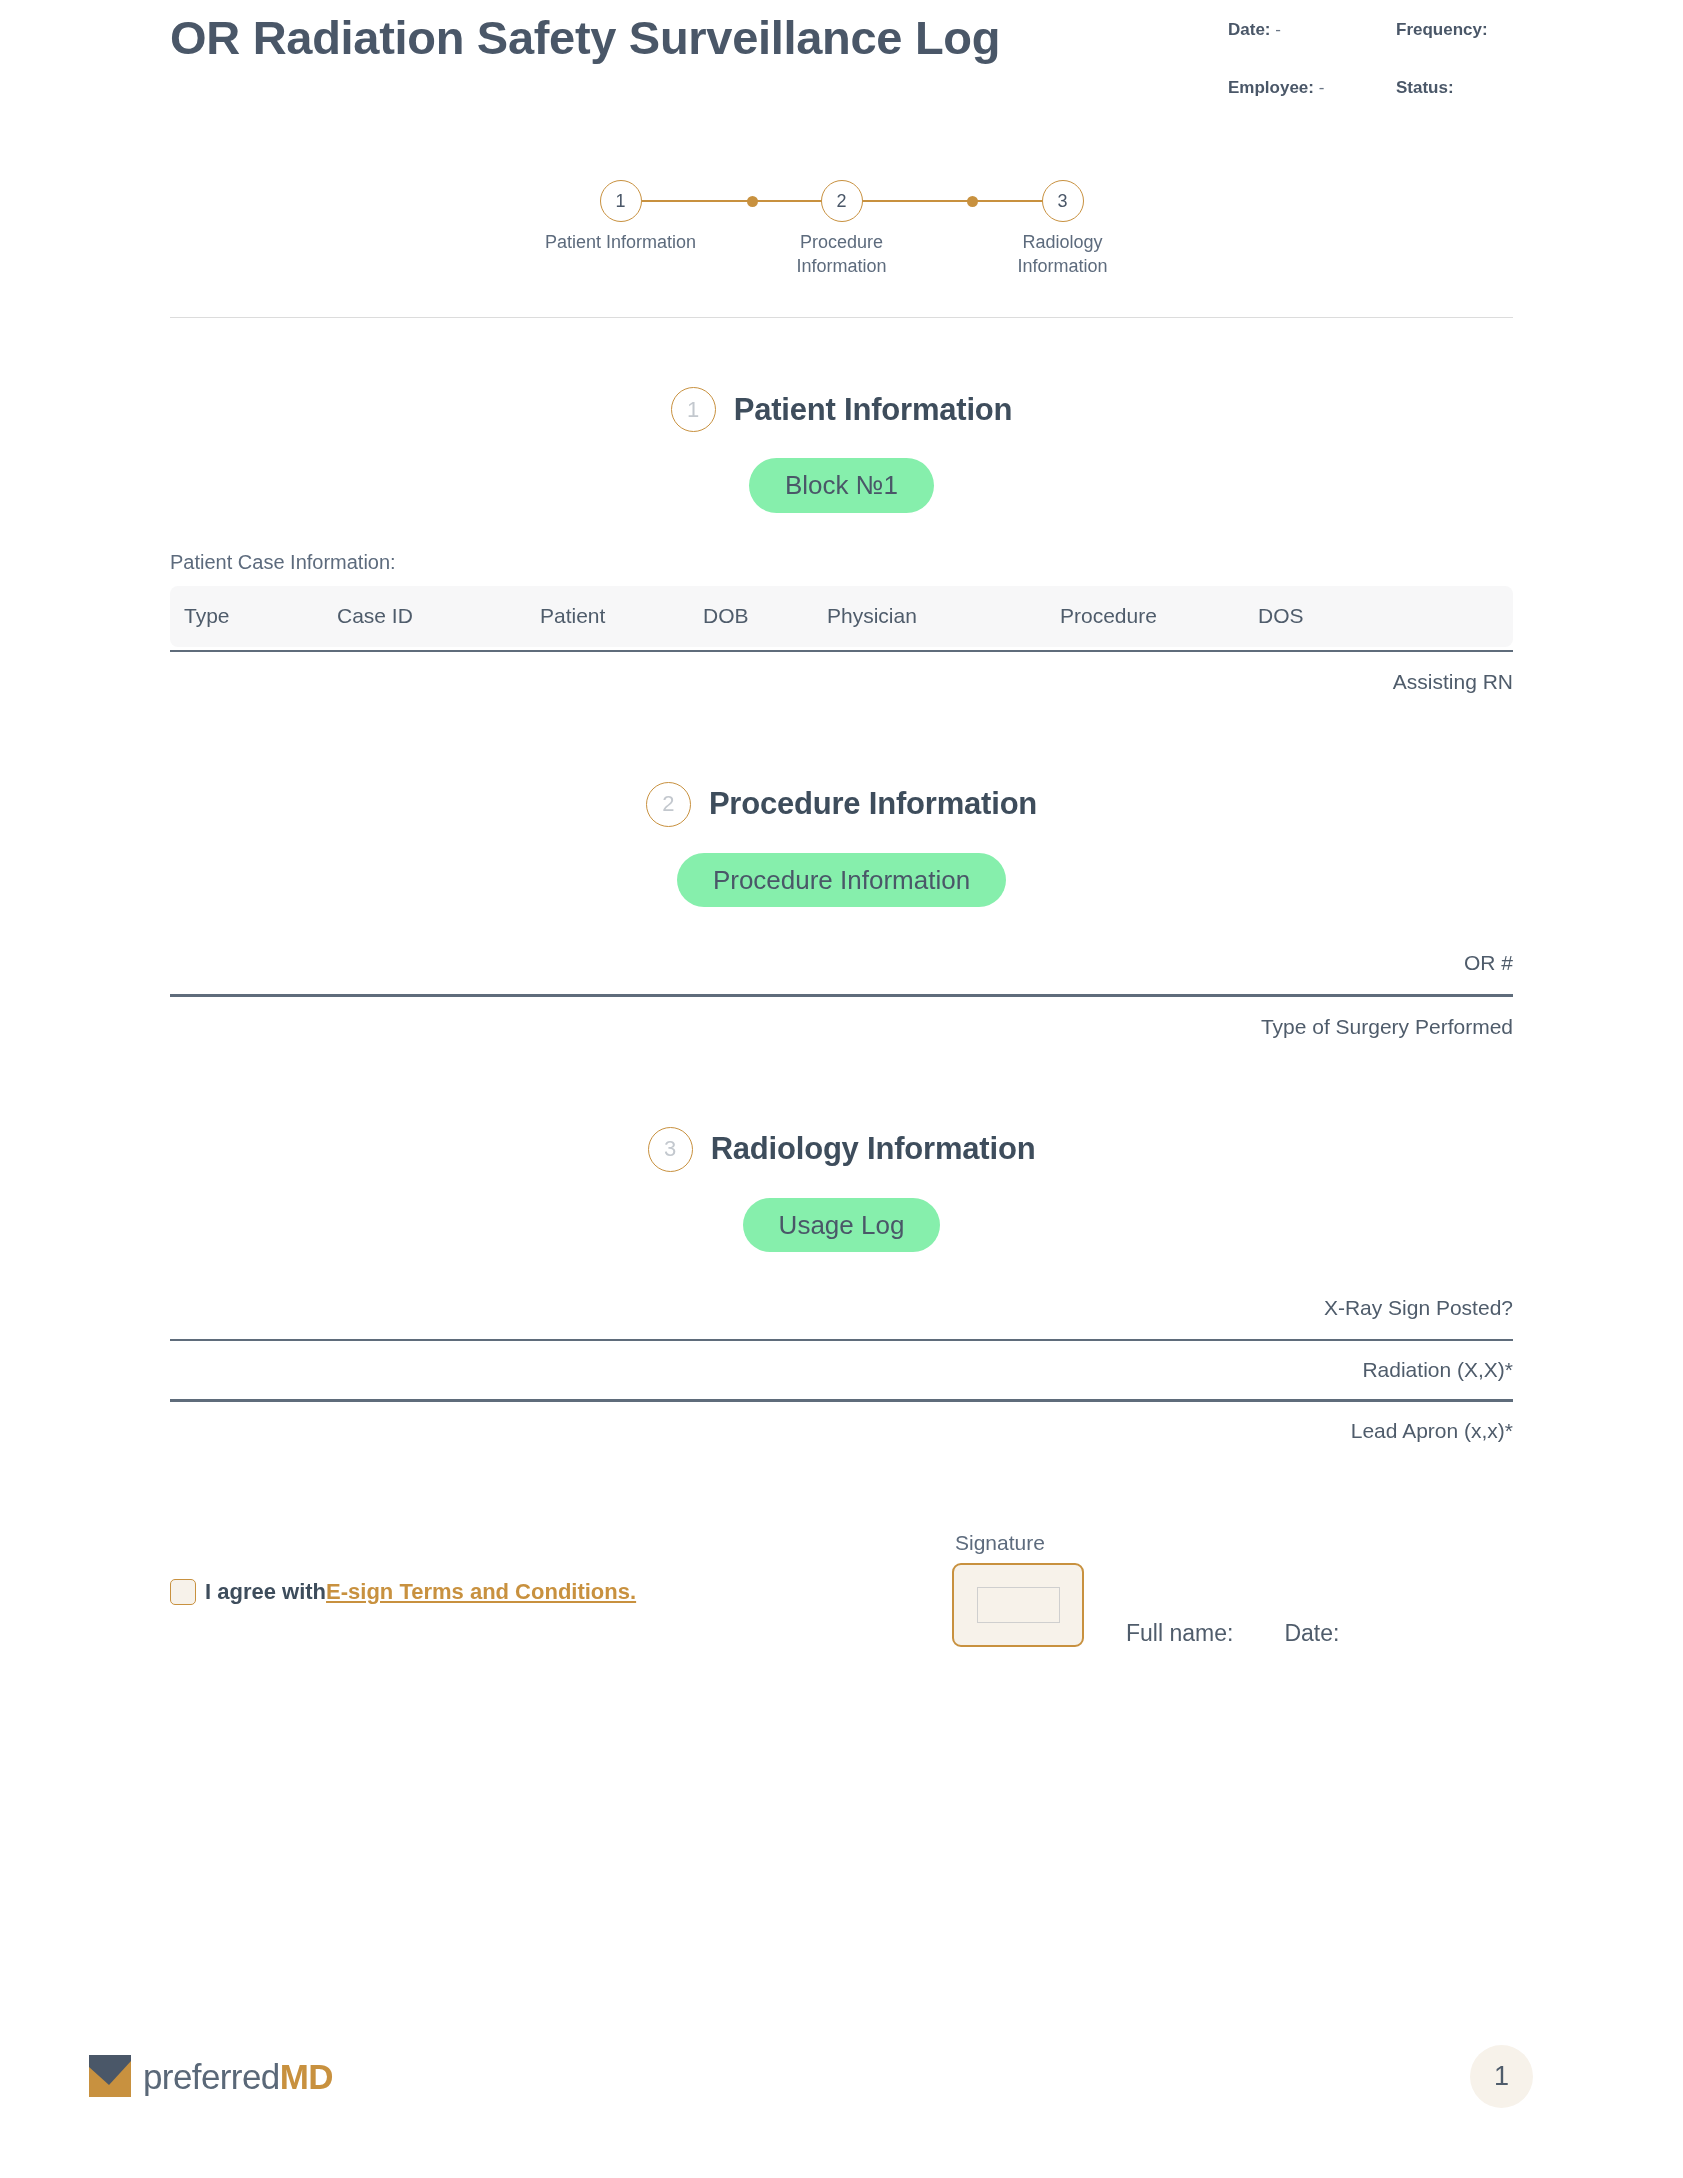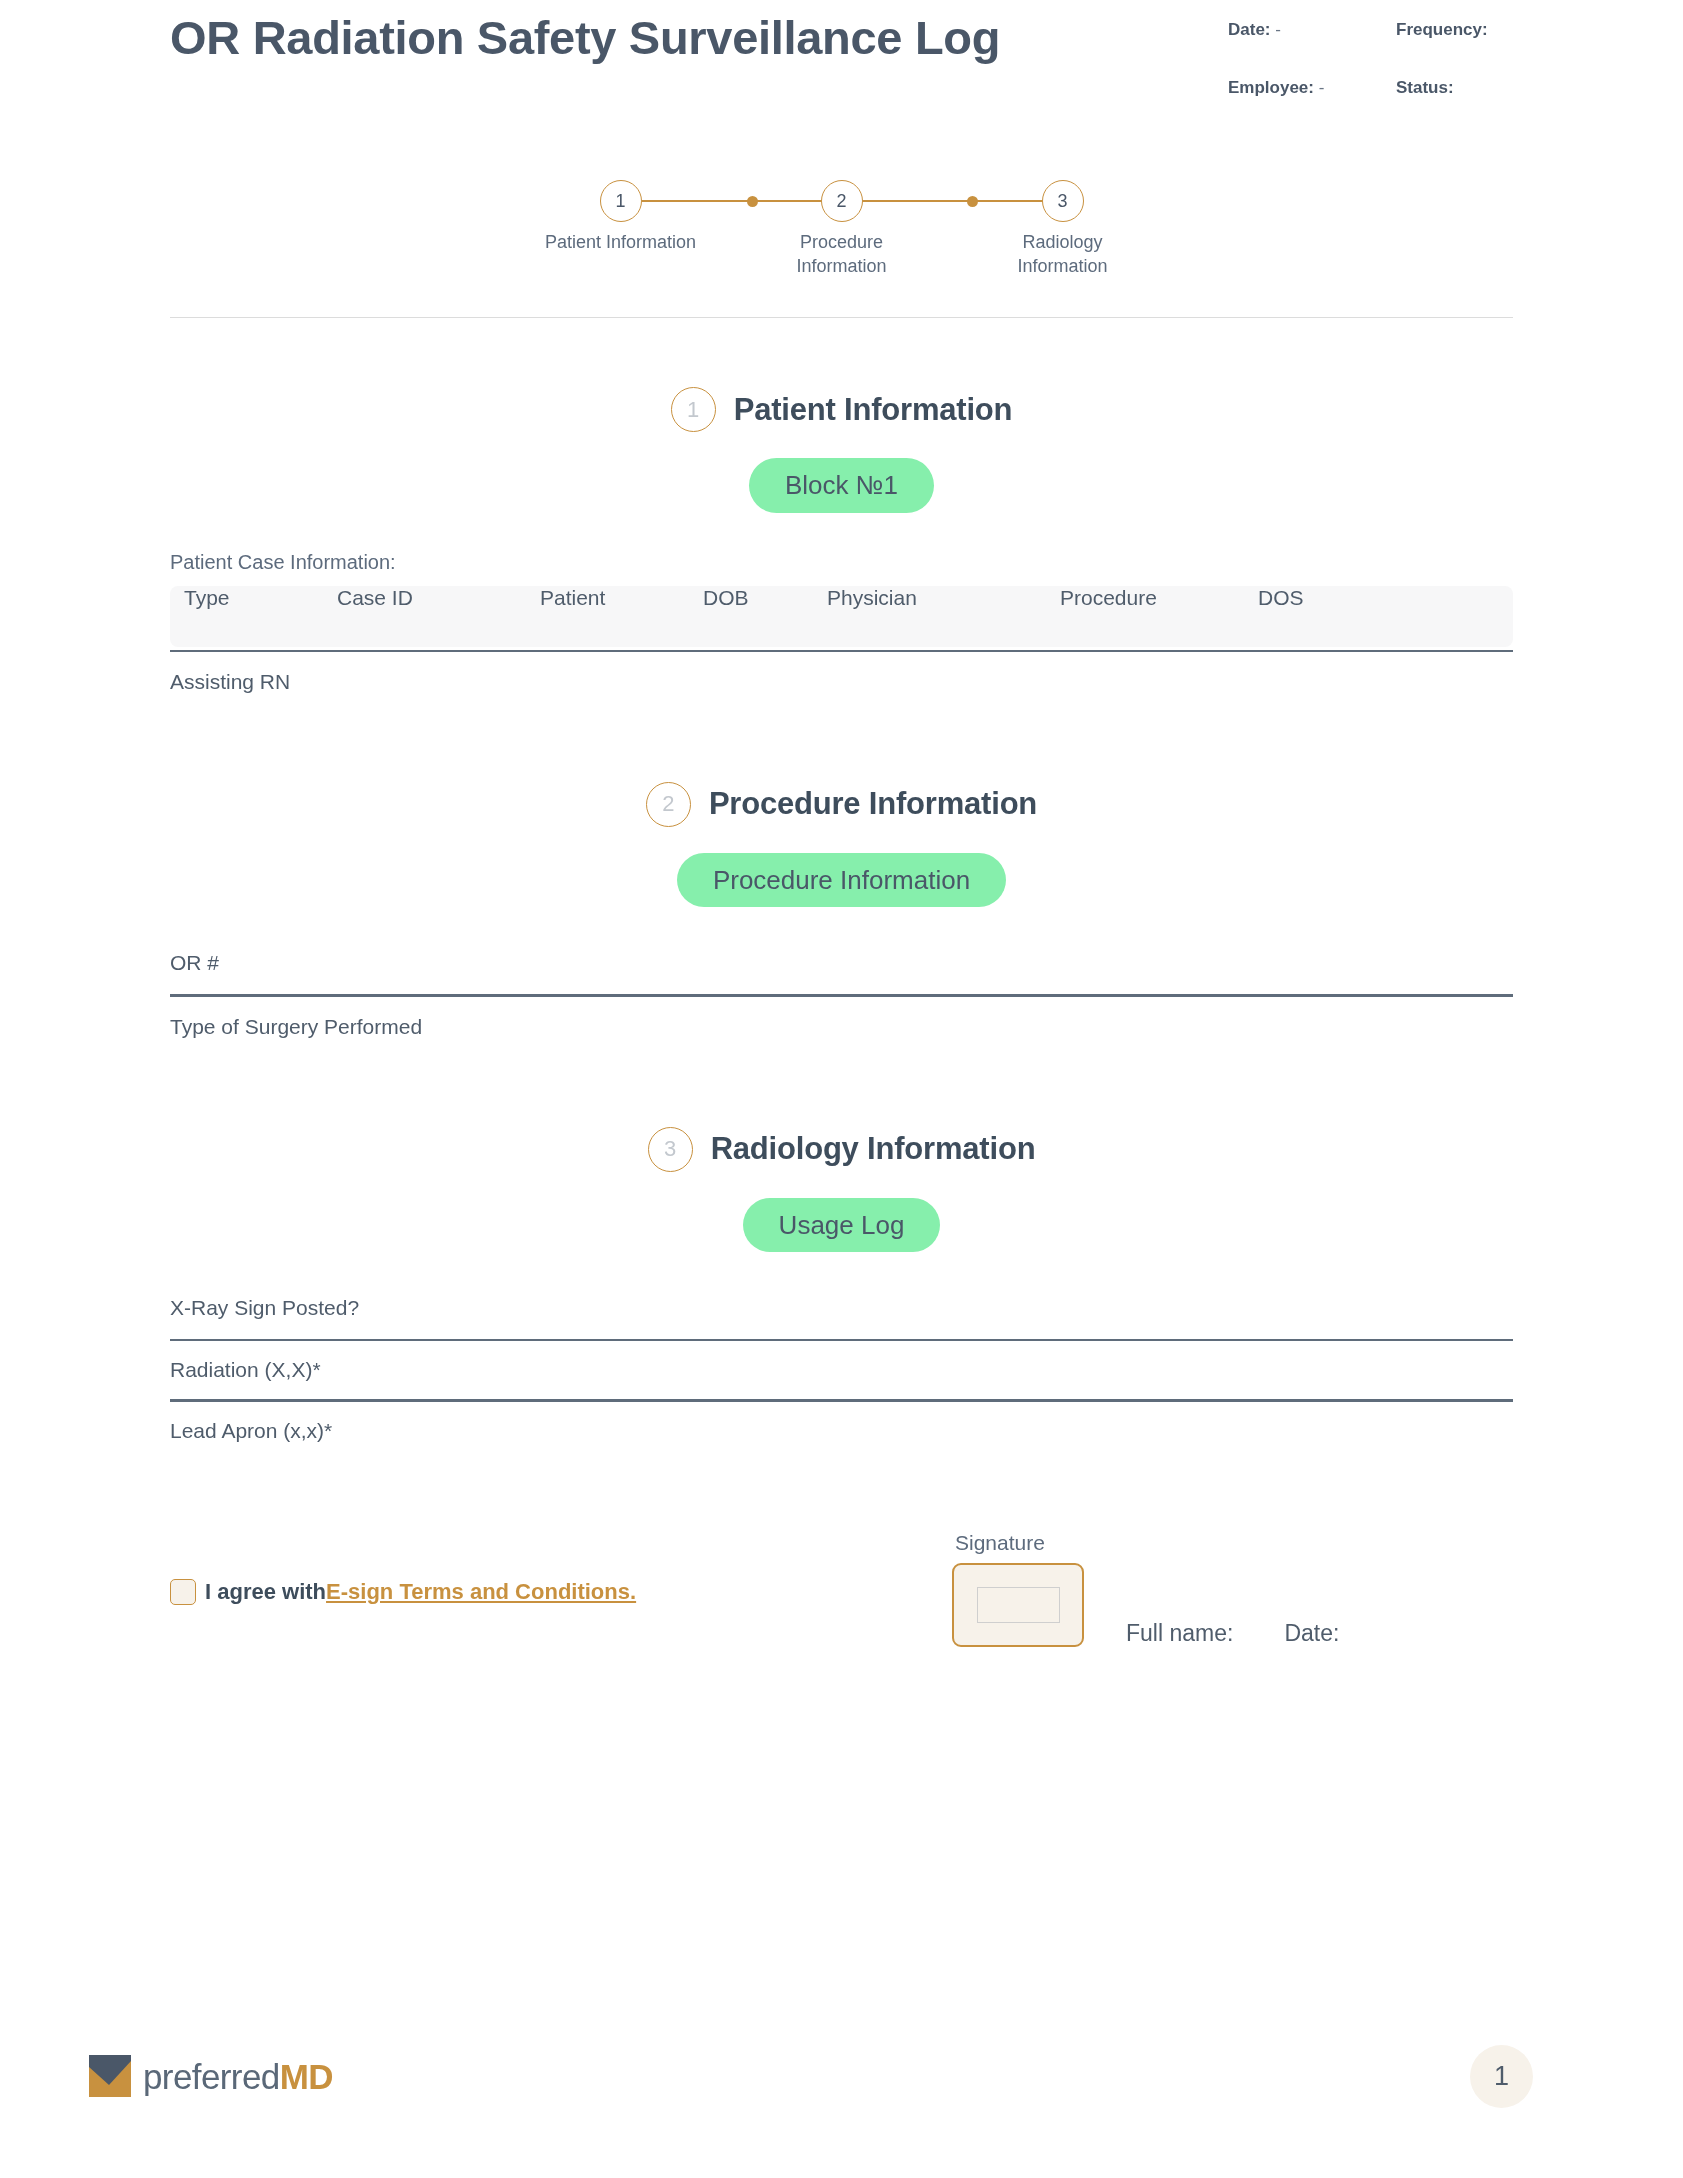--- a/index.html
+++ b/index.html
@@ -189,21 +189,21 @@
     font-size: 20px;
     color: #5d6b7d;
     margin-top: 38px;
     margin-bottom: 12px;
   }
 
   .table-head {
     background: #f7f7f8;
     border-radius: 8px;
     display: flex;
-    align-items: flex-start;
+    align-items: center;
     height: 61px;
     padding: 0 0 0 14px;
   }
 
   .th {
     font-size: 21px;
     color: #4f5c6b;
     font-weight: normal;
   }
   .th.c0 { width: 153px; }
@@ -221,20 +221,21 @@
   }
 
   .rule-dark.spaced {
     margin-top: 0;
   }
 
   .field-row {
     font-size: 21px;
     color: #4f5c6b;
     padding: 18px 0 19px 0;
+    text-align: right;
   }
 
   .field-row.tight { padding-top: 17px; padding-bottom: 17px; }
 
   
   .sign-area {
     display: flex;
     align-items: flex-start;
     margin-top: 71px;
     padding: 0 170px;

